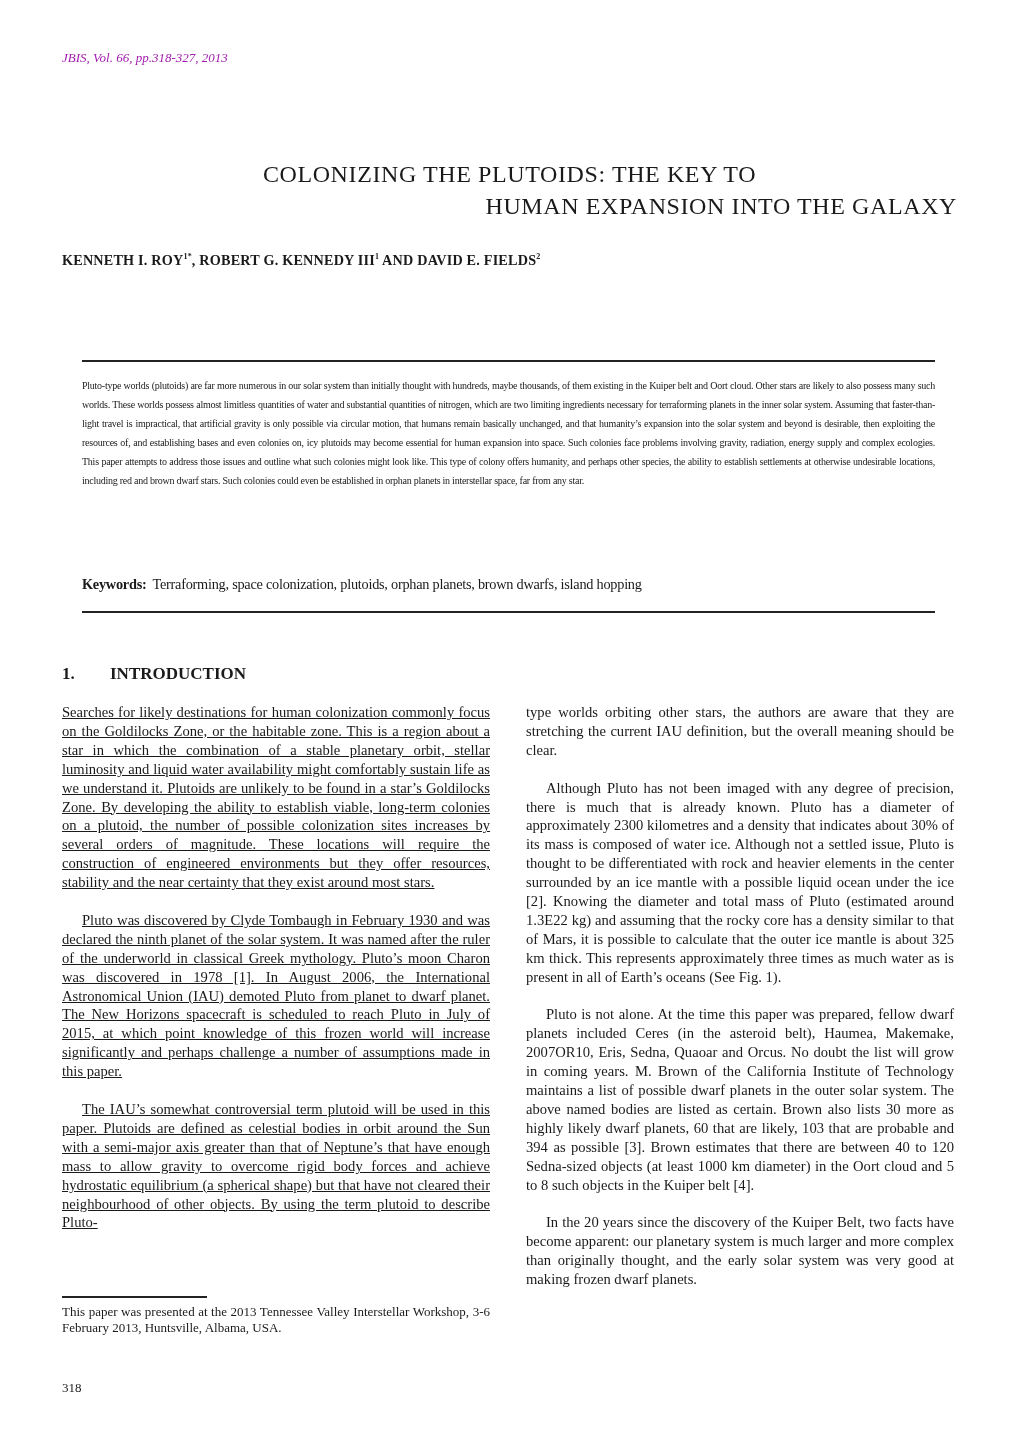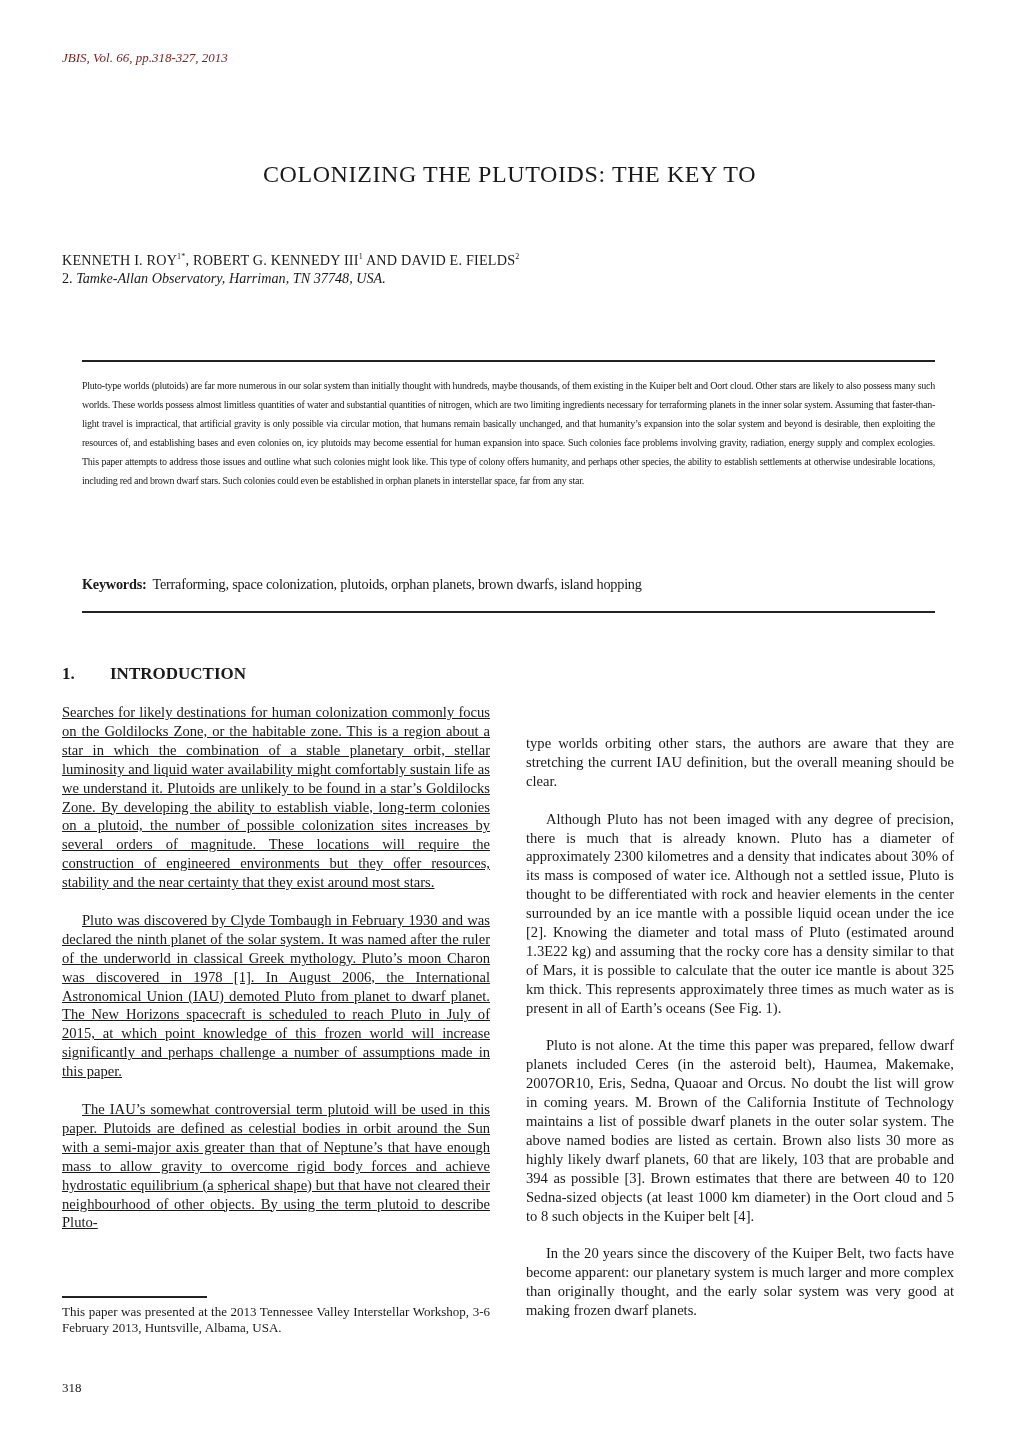--- a/index.html
+++ b/index.html
@@ -2,33 +2,33 @@
 <html><head>
 <meta charset="utf-8">
 <style>
   html, body { margin: 0; padding: 0; background: #ffffff; }
   body {
     width: 1016px; height: 1437px; position: relative; overflow: hidden;
     font-family: "Liberation Serif", "DejaVu Serif", serif; color: #1a1a1a;
   }
   .journal-ref {
     position: absolute; left: 62px; top: 50px;
-    font-style: italic; font-size: 13px; color: #7f1d1d;
+    font-style: italic; font-size: 13px; color: #a21caf;
   }
   .title {
     position: absolute; left: 62px; top: 158px; width: 895px;
     font-size: 24px; letter-spacing: 0.6px; font-weight: normal;
     line-height: 32px; margin: 0;
   }
   .title .line1 { display: block; text-align: center; }
   .title .line2 { display: block; text-align: right; }
   .authors {
     position: absolute; left: 62px; top: 248px; font-size: 14.2px; line-height: 18px;
   }
-  .authors .names { font-weight: normal; letter-spacing: 0.2px; }
+  .authors .names { font-weight: bold; letter-spacing: 0.2px; }
   .authors sup { font-size: 8px; }
   .authors .aff { font-style: italic; }
   .rule {
     position: absolute; left: 82px; width: 853px; height: 2px; background: #222;
   }
   .abstract {
     position: absolute; left: 82px; top: 377px; width: 853px;
     font-size: 10px; line-height: 18.9px; text-align: justify; margin: 0;
     font-stretch: condensed; letter-spacing: -0.25px;
   }
@@ -41,46 +41,46 @@
     position: absolute; left: 62px; top: 664px; font-size: 17px; font-weight: bold;
   }
   .section-heading .num { display: inline-block; width: 48px; }
   .col {
     position: absolute; width: 428px; font-size: 14.6px; line-height: 18.9px;
     text-align: justify;
   }
   .col p { margin: 0 0 18.9px 0; }
   .col p.indent { text-indent: 20px; }
   .col-left { left: 62px; top: 703px; text-decoration: underline; }
-  .col-right { left: 526px; top: 703px; margin-top: 31px; }
+  .col-right { left: 526px; top: 703px; }
   .footnote-rule {
     position: absolute; left: 62px; top: 1296px; width: 145px; height: 1.5px; background: #222;
   }
   .footnote {
     position: absolute; left: 62px; top: 1304px; width: 428px;
     font-size: 13px; line-height: 16px; text-align: justify;
   }
   .page-number {
     position: absolute; left: 62px; top: 1380px; font-size: 13px;
   }
 </style>
 </head>
 <body>
 
 <div class="journal-ref">JBIS, Vol. 66, pp.318-327, 2013</div>
 
 <h1 class="title">
   <span class="line1">COLONIZING THE PLUTOIDS: THE KEY TO</span>
+  <span class="line2">HUMAN EXPANSION INTO THE GALAXY</span>
 </h1>
 
 <div class="authors">
   <div class="names">
     <span>KENNETH I. ROY</span><sup>1*</sup><span>, </span><span>ROBERT G. KENNEDY III</span><sup>1</sup><span> AND </span><span>DAVID E. FIELDS</span><sup>2</sup>
   </div>
-  <div><span>2. </span><span class="aff">Tamke-Allan Observatory, Harriman, TN 37748, USA.</span></div>
 </div>
 
 <div class="rule" style="top: 360px;"></div>
 
 <p class="abstract">Pluto-type worlds (plutoids) are far more numerous in our solar system than initially thought with hundreds, maybe thousands, of them existing in the Kuiper belt and Oort cloud.  Other stars are likely to also possess many such worlds.  These worlds possess almost limitless quantities of water and substantial quantities of nitrogen, which are two limiting ingredients necessary for terraforming planets in the inner solar system. Assuming that faster-than-light travel is impractical, that artificial gravity is only possible via circular motion, that humans remain basically unchanged, and that humanity’s expansion into the solar system and beyond is desirable, then exploiting the resources of, and establishing bases and even colonies on, icy plutoids may become essential for human expansion into space.  Such colonies face problems involving gravity, radiation, energy supply and complex ecologies.  This paper attempts to address those issues and outline what such colonies might look like.  This type of colony offers humanity, and perhaps other species, the ability to establish settlements at otherwise undesirable locations, including red and brown dwarf stars. Such colonies could even be established in orphan planets in interstellar space, far from any star.</p>
 
 <div class="keywords">
   <b>Keywords:</b><span>Terraforming, space colonization, plutoids, orphan planets, brown dwarfs, island hopping</span>
 </div>
 

